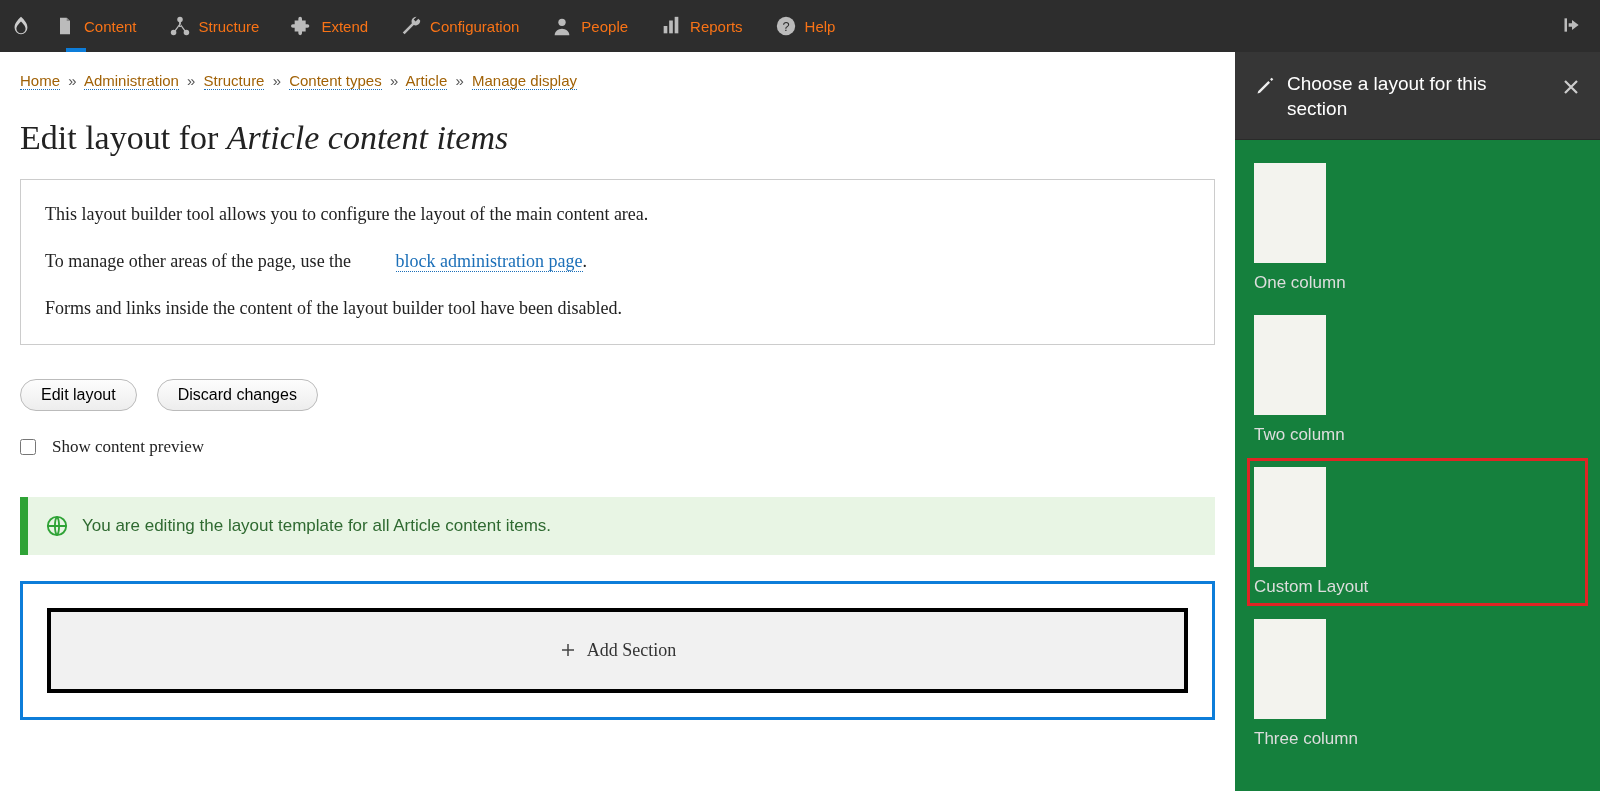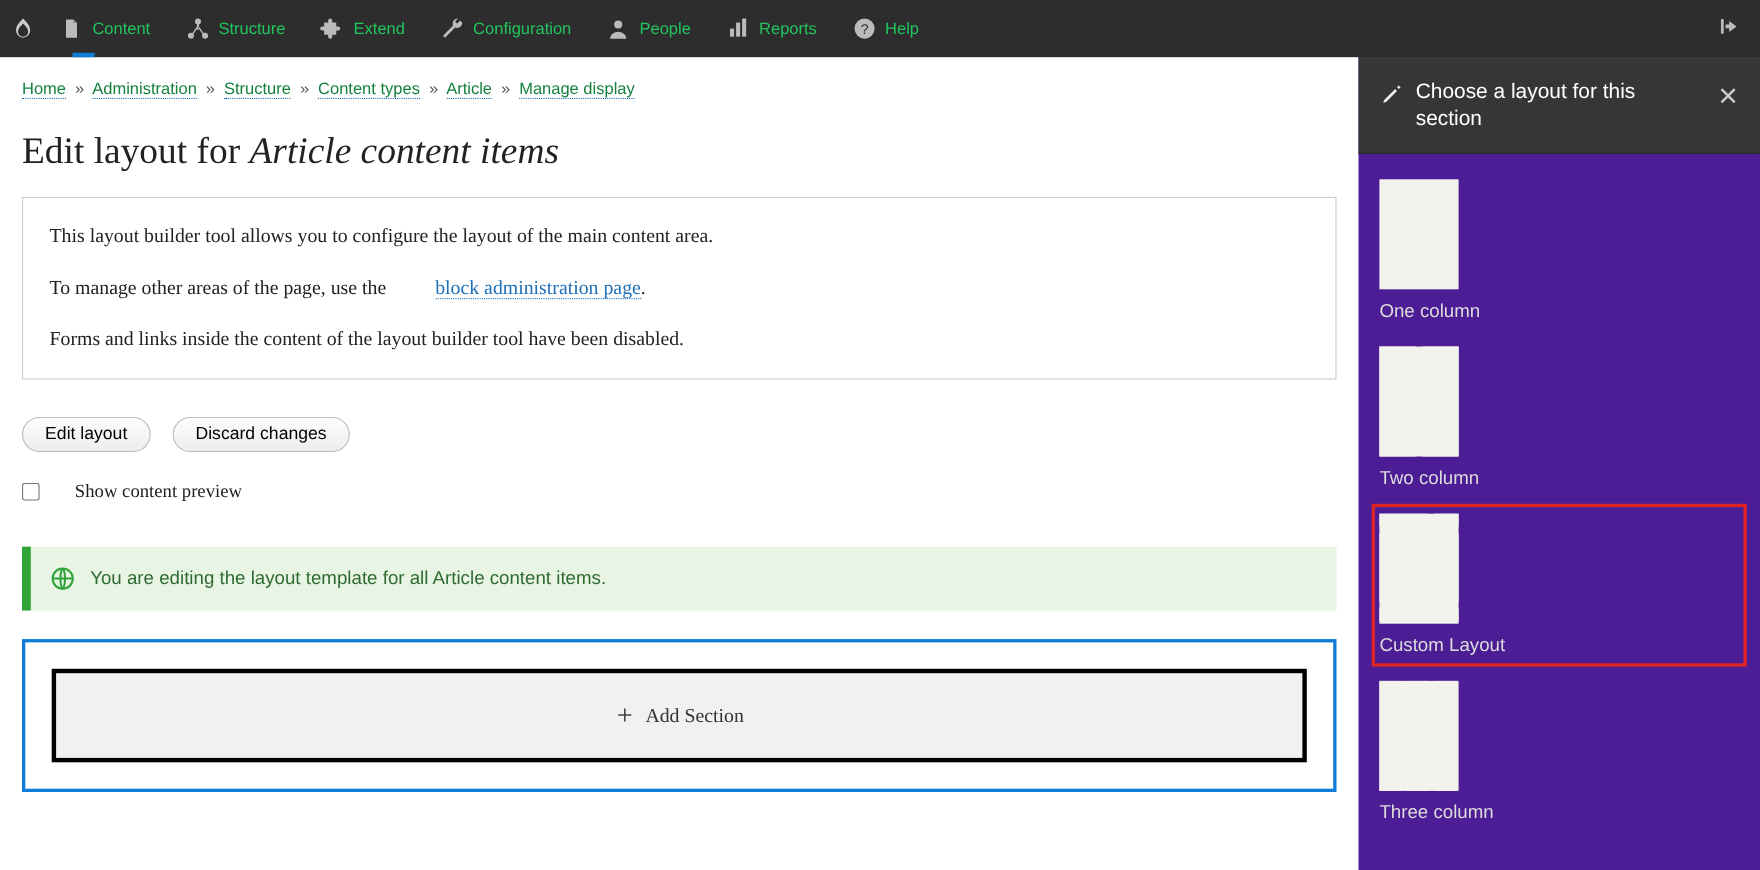--- a/index.html
+++ b/index.html
@@ -3,63 +3,63 @@
 <meta charset="utf-8">
 <style>
 * { box-sizing: border-box; margin: 0; padding: 0; }
 body { font-family: Georgia, "Times New Roman", serif; font-size: 16px; color: #222; background: #fff; overflow: hidden; }
 .sans { font-family: "Helvetica Neue", Arial, sans-serif; }
 
 
 .toolbar { background: #2d2d2d; height: 52px; display: flex; align-items: center; padding: 0 10px; color: #ddd; font-family: "Helvetica Neue", Arial, sans-serif; font-size: 15px; position: relative; }
 .toolbar .tool-item { display: flex; align-items: center; gap: 8px; padding: 0 16px; height: 52px; cursor: pointer; }
 .toolbar .tool-icon { width: 22px; height: 22px; display: flex; align-items: center; justify-content: center; fill: #999; }
-.toolbar .tool-item span { color: #22c55e; }
+.toolbar .tool-item span { color: #f97316; }
 .toolbar .home-icon { margin-right: 6px; fill: #ccc; }
 .toolbar .right-icon { margin-left: auto; fill: #bbb; padding: 0 8px; cursor: pointer; }
 .tab-underline { position: absolute; left: 66px; bottom: 0; width: 20px; height: 4px; background: #0d7dd9; }
 
 
 .main-wrap { display: flex; height: calc(100vh - 52px); }
 .content-area { flex: 1; padding: 20px 20px 0 20px; overflow: auto; }
 
 
 .breadcrumb { font-family: "Helvetica Neue", Arial, sans-serif; font-size: 15px; margin-bottom: 30px; }
-.breadcrumb a { color: #15803d; text-decoration: none; border-bottom: 1px dotted #1b6fb8; }
+.breadcrumb a { color: #a16207; text-decoration: none; border-bottom: 1px dotted #1b6fb8; }
 .breadcrumb .sep { color: #555; margin: 0 4px; }
 
 
 h1 { font-weight: normal; font-size: 34px; margin-bottom: 22px; }
 h1 .italic { font-style: italic; }
 
 
 .intro-box { border: 1px solid #ccc; padding: 22px 24px; margin-bottom: 34px; }
 .intro-box p { font-size: 18px; margin-bottom: 22px; line-height: 1.4; }
 .intro-box p:last-child { margin-bottom: 0; }
 .intro-box a { color: #1b6fb8; text-decoration: none; border-bottom: 1px dotted #1b6fb8; margin-left: 40px; }
 
 
 .btn-row { display: flex; gap: 20px; margin-bottom: 26px; }
 .btn { font-family: "Helvetica Neue", Arial, sans-serif; font-size: 16px; background: linear-gradient(#fdfdfd,#ededed); border: 1px solid #bbb; border-radius: 18px; padding: 6px 20px; cursor: pointer; }
 
 
-.check-row { display: flex; align-items: center; gap: 32px; margin-bottom: 40px; font-size: 17px; }
+.check-row { display: flex; align-items: center; gap: 16px; margin-bottom: 40px; font-size: 17px; }
 .check-row input { width: 16px; height: 16px; }
 
 
 .status-msg { border-left: 8px solid #2fa336; background: #e8f5e4; padding: 18px 18px; display: flex; align-items: center; gap: 14px; font-family: "Helvetica Neue", Arial, sans-serif; font-size: 17px; color: #2f6a31; margin-bottom: 26px; }
 .status-msg svg { fill: #2fa336; }
 
 
 .section-wrap { border: 3px solid #0d7dd9; padding: 24px; margin-bottom: 20px; }
 .add-section { border: 4px solid #000; background: #f1f1f1; text-align: center; padding: 28px 0; font-size: 18px; cursor: pointer; display: flex; align-items: center; justify-content: center; gap: 10px; font-family: Georgia, serif; color: #333; }
 .add-section svg { fill: #444; }
 
 
-.side-panel { width: 365px; background: #4c1d95; color: #ddd; font-family: "Helvetica Neue", Arial, sans-serif; display: flex; flex-direction: column; }
+.side-panel { width: 365px; background: #15803d; color: #ddd; font-family: "Helvetica Neue", Arial, sans-serif; display: flex; flex-direction: column; }
 .panel-header { display: flex; align-items: flex-start; gap: 12px; padding: 20px 20px 18px 20px; border-bottom: 1px solid #2a2a2a; background: #363636; }
 .panel-header .pencil { flex-shrink: 0; margin-top: 4px; fill: #eee; }
 .panel-header h2 { font-size: 19px; font-weight: 500; color: #fff; flex: 1; line-height: 1.3; }
 .panel-header .close { flex-shrink: 0; cursor: pointer; fill: #ccc; margin-top: 6px; }
 .panel-body { padding: 14px 12px; display: flex; flex-direction: column; gap: 4px; overflow: auto; }
 .layout-opt { padding: 6px 4px 6px 4px; cursor: pointer; border: 3px solid transparent; }
 .layout-opt.highlight { border: 3px solid #e02424; padding: 6px 4px; }
 .layout-opt .thumb { width: 72px; height: 100px; margin-bottom: 10px; background: #f3f3ee; position: relative; }
 .layout-opt .label { font-size: 17px; color: #ddd; }
 

